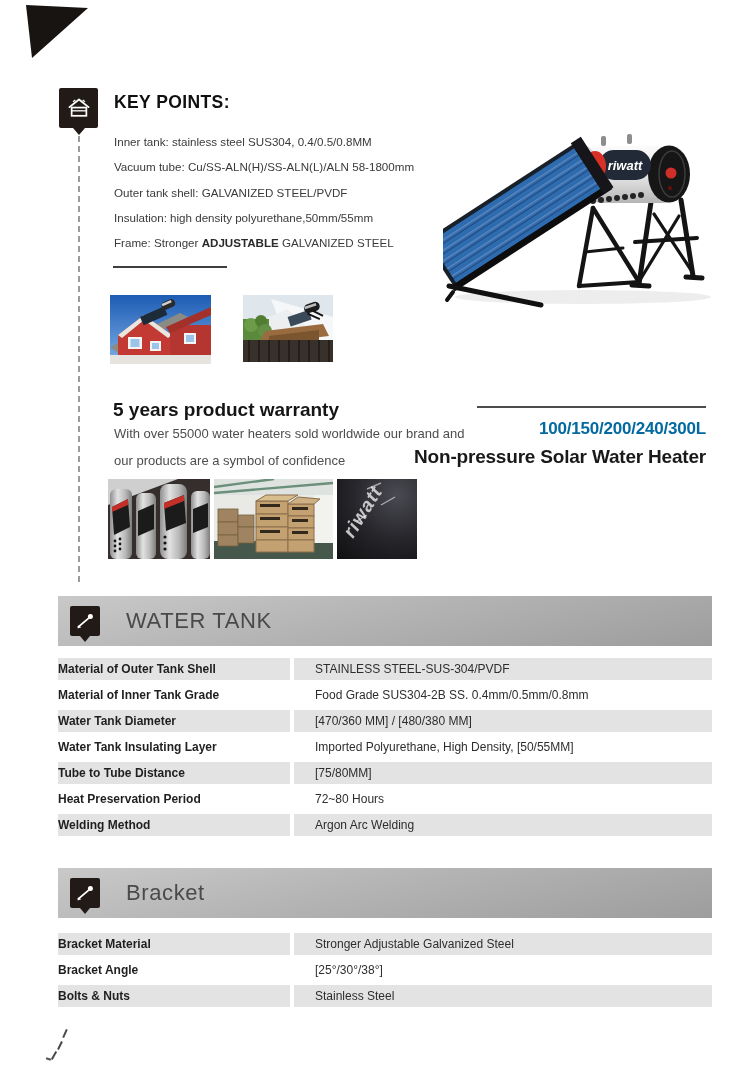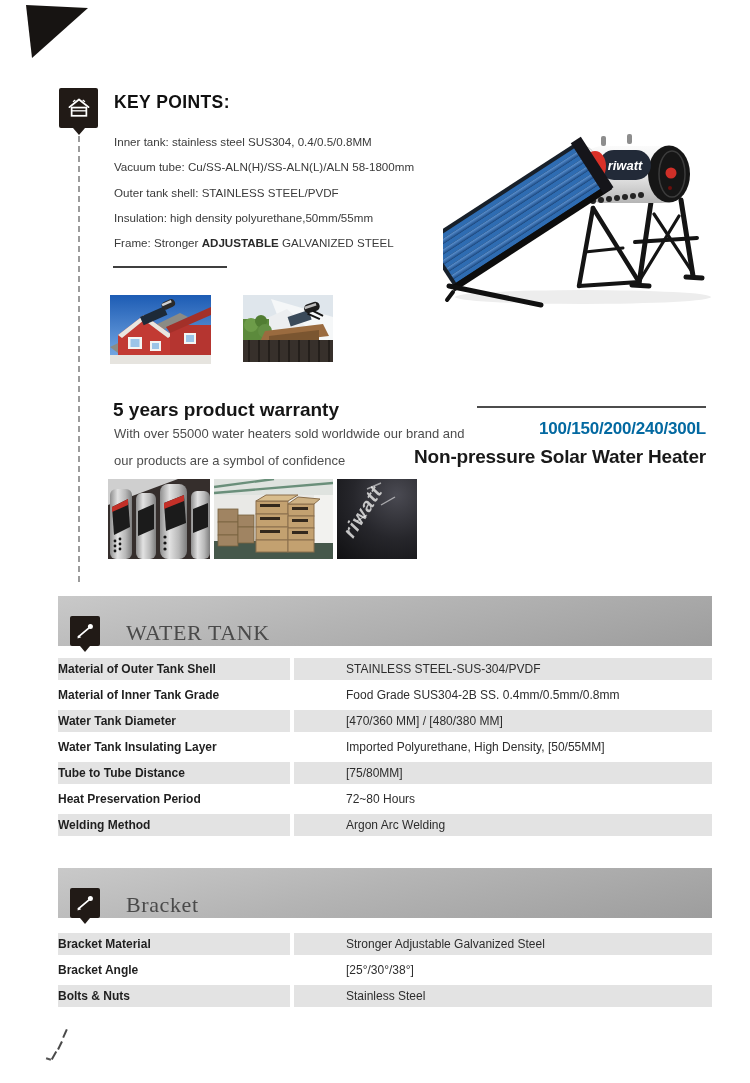--- a/index.html
+++ b/index.html
@@ -39,37 +39,37 @@
   .photo{overflow:hidden;background:#ddd;}
   .photo svg{display:block;}
   .ph1{left:110px;top:295px;width:101px;height:69px;}
   .ph2{left:243px;top:295px;width:90px;height:67px;}
   .ph3{left:108px;top:479px;width:102px;height:80px;}
   .ph4{left:214px;top:479px;width:119px;height:80px;}
   .ph5{left:337px;top:479px;width:80px;height:80px;}
 
   
   .band{left:58px;width:654px;height:50px;background:linear-gradient(168deg,#c9c9c9 0%,#b4b4b4 45%,#9d9d9d 100%);
-        display:flex;align-items:flex-end;font-family:Liberation Serif, serif;}
+        display:flex;align-items:center;}
   .band-watertank{top:596px;}
   .band-bracket{top:868px;}
   .band-badge{position:relative;width:30px;height:30px;background:#211a16;border-radius:2px;
         margin-left:12px;flex:0 0 auto;display:flex;align-items:center;justify-content:center;}
   .band-badge .tail{position:absolute;left:50%;top:100%;transform:translateX(-50%);
         width:0;height:0;border:5px solid transparent;border-top:6px solid #211a16;border-bottom:0;}
   .band-title{margin-left:26px;font-size:22px;color:#4a4a4a;letter-spacing:.6px;}
 
   
   .spec-table{left:58px;width:654px;}
   .table-watertank{top:658px;}
   .table-bracket{top:933px;}
   .trow{display:flex;height:22px;margin-bottom:4px;}
   .tlabel{width:232px;margin-right:4px;box-sizing:border-box;
           font-size:12px;font-weight:bold;color:#1f1f1f;line-height:22px;white-space:nowrap;}
-  .tvalue{flex:1;padding-left:52px;box-sizing:border-box;font-size:12px;color:#2d2d2d;
+  .tvalue{flex:1;padding-left:21px;box-sizing:border-box;font-size:12px;color:#2d2d2d;
           line-height:22px;white-space:nowrap;}
   .trow.gray .tlabel,.trow.gray .tvalue{background:#e3e3e3;}
 
   
   .bdash{width:2px;height:9px;background:#4a4a4a;}
   .bd1{left:64px;top:1029px;transform:rotate(24deg);}
   .bd2{left:59px;top:1041px;transform:rotate(26deg);}
   .bd3{left:53px;top:1051px;transform:rotate(30deg);}
   .bd4{left:46px;top:1058px;width:5px;height:2px;transform:rotate(18deg);background:#555;}
 </style>
@@ -91,21 +91,21 @@
       <line x1="15.4" y1="4.6" x2="17.5" y2="6.2" stroke="#fff" stroke-width="1.2"></line>
     </svg>
     <div class="tail"></div>
   </div>
 
   <h1 class="abs kp-title">KEY POINTS:</h1>
 
   <div class="abs kp-list">
     <div class="kp-item">Inner tank: stainless steel SUS304, 0.4/0.5/0.8MM</div>
     <div class="kp-item">Vacuum tube: Cu/SS-ALN(H)/SS-ALN(L)/ALN 58-1800mm</div>
-    <div class="kp-item">Outer tank shell: STAINLESS STEEL/PVDF</div>
+    <div class="kp-item">Outer tank shell: GALVANIZED STEEL/PVDF</div>
     <div class="kp-item">Insulation: high density polyurethane,50mm/55mm</div>
     <div class="kp-item"><span>Frame: Stronger </span><b>ADJUSTABLE</b><span> GALVANIZED STEEL</span></div>
   </div>
 
   <div class="abs kp-rule"></div>
   <div class="abs dash-line"></div>
 
   <svg class="abs hero" viewBox="0 0 272 196">
     <ellipse cx="140" cy="181" rx="128" ry="7" fill="#ededed"></ellipse>
 

